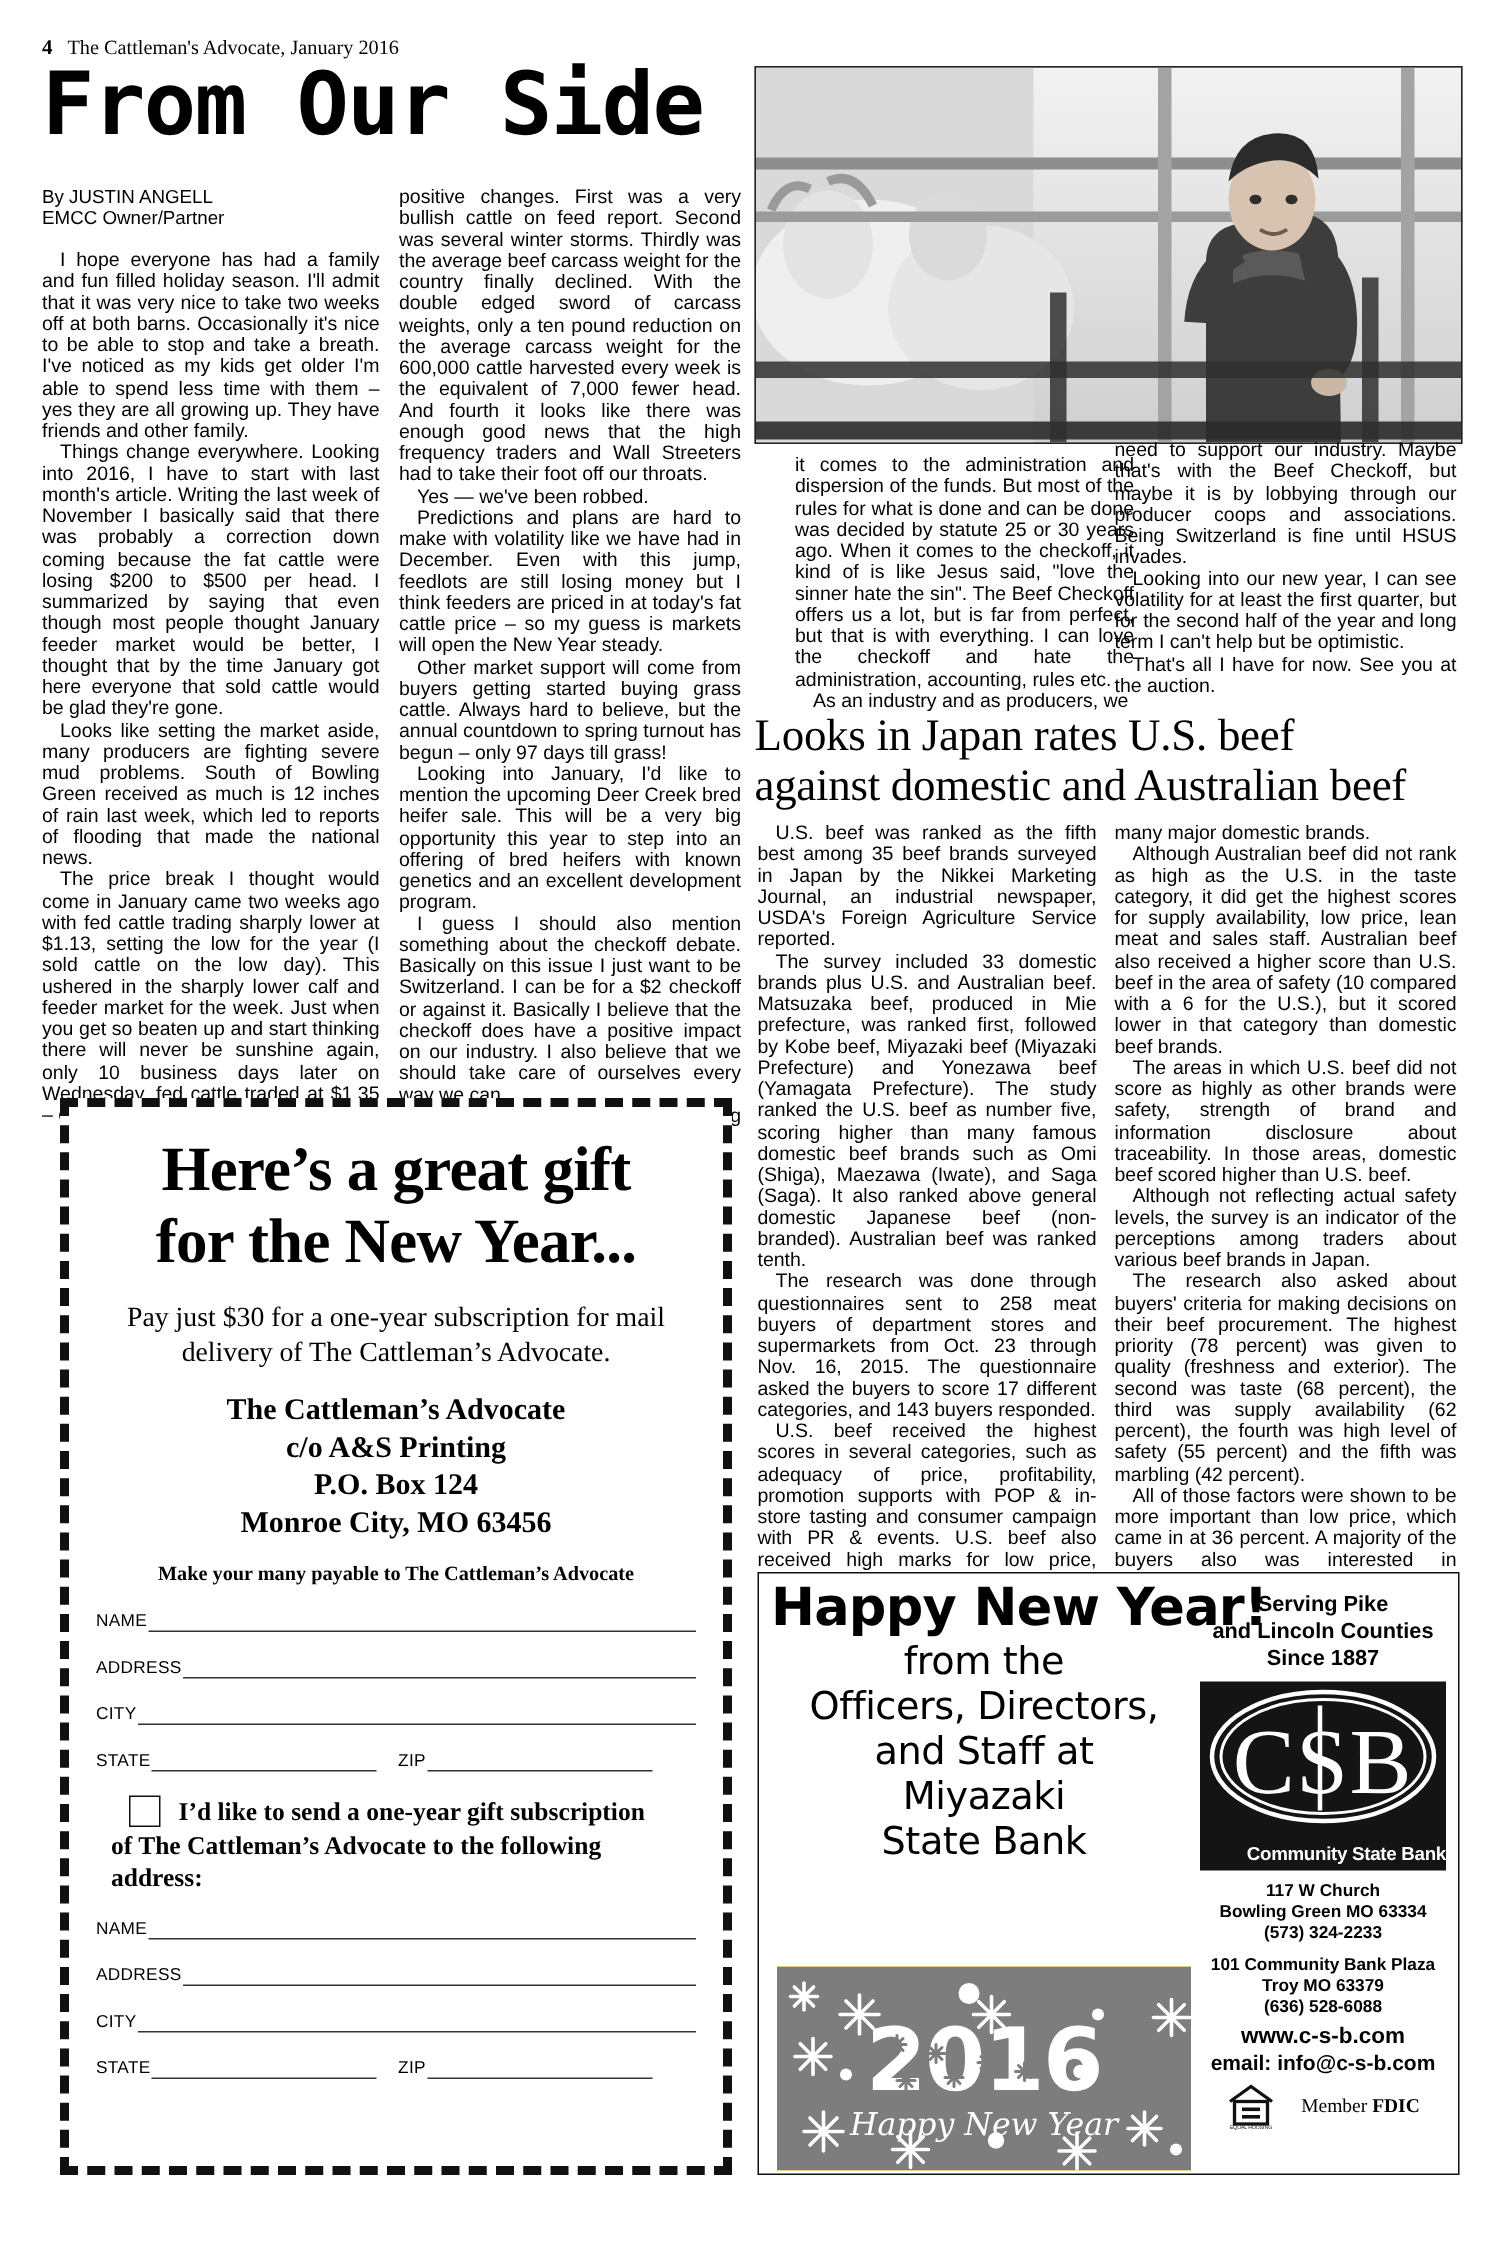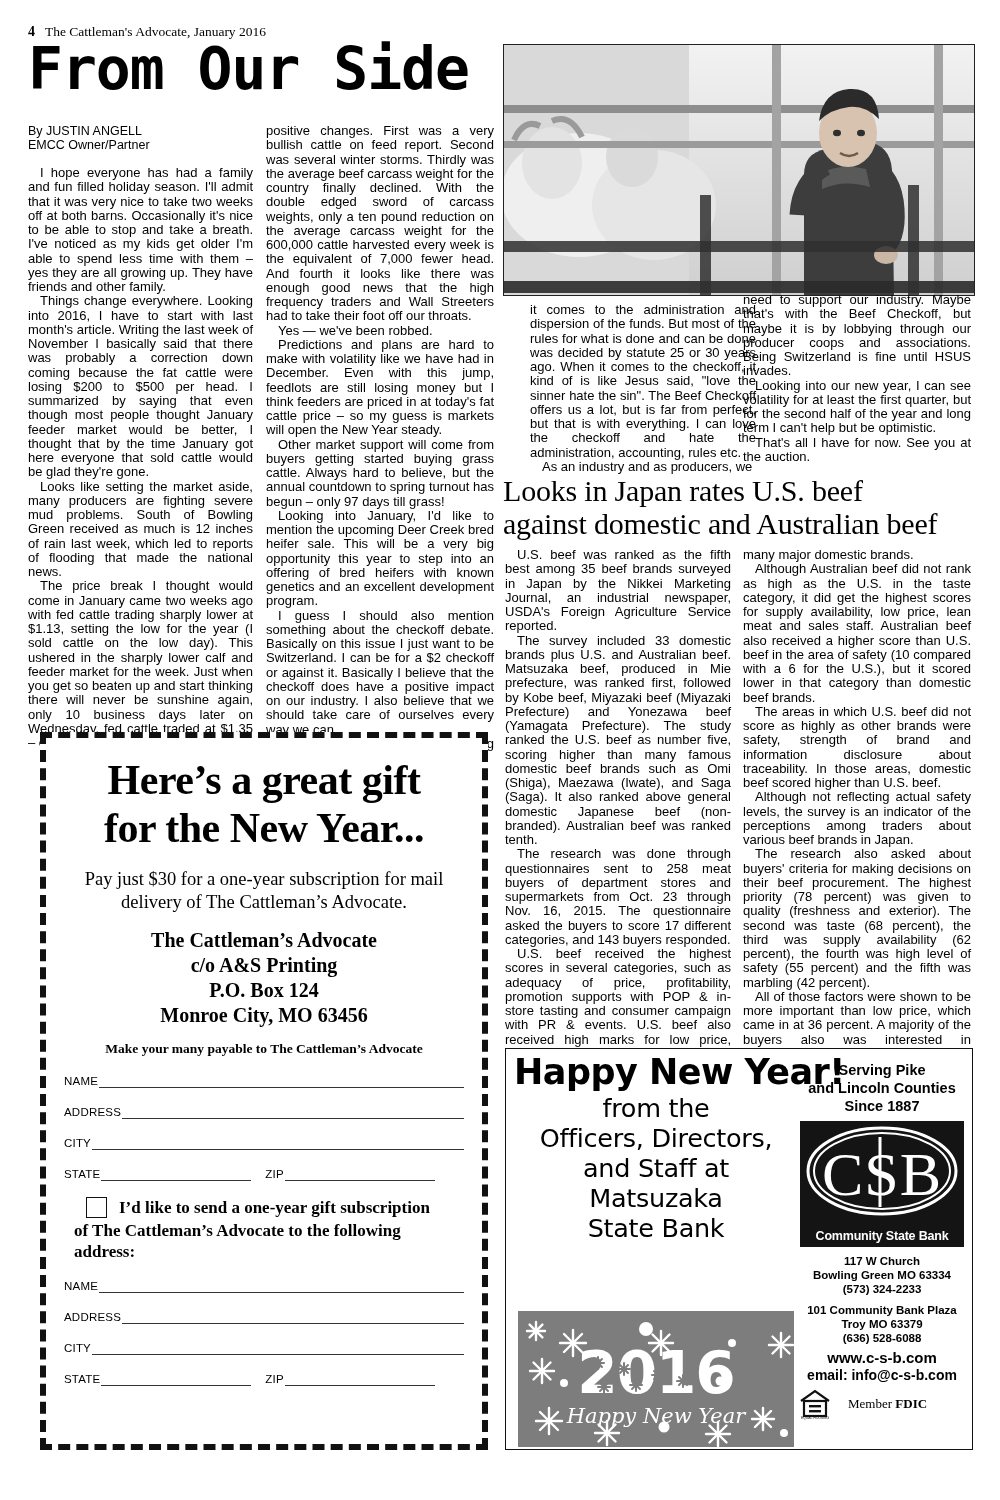--- a/index.html
+++ b/index.html
@@ -93,27 +93,27 @@
     font-size:35px;line-height:38px;letter-spacing:-0.5px;white-space:nowrap;
     margin-left:4px;}
   .bank-msg{font-family:"DejaVu Sans",sans-serif;font-size:25.5px;line-height:30px;
     text-align:center;margin-top:2px;letter-spacing:-0.3px;}
   .bank-msg div{white-space:nowrap;}
 
   .serving{font-family:"Liberation Sans",sans-serif;font-weight:bold;font-size:14.5px;
     line-height:18px;}
   .csblogo{margin:6px auto 0 auto;width:164px;height:126px;background:#141414;position:relative;}
   .csblogo svg{position:absolute;left:0;top:0;}
-  .csbname{position:absolute;left:0;bottom:4px;width:100%;text-align:center;color:#fff;
+  .csbname{position:absolute;left:0;bottom:4px;width:100%;text-align:right;color:#fff;
     font-family:"Liberation Sans",sans-serif;font-weight:bold;font-size:12.5px;letter-spacing:-0.2px;}
   .addr{font-family:"Liberation Sans",sans-serif;font-weight:bold;font-size:11.5px;line-height:14px;margin-top:7px;}
   .addr2{margin-top:7px;}
   .weburl{font-family:"Liberation Sans",sans-serif;font-weight:bold;font-size:15px;line-height:18px;margin-top:4px;}
   .email{font-family:"Liberation Sans",sans-serif;font-weight:bold;font-size:14px;line-height:17px;}
-  .fdicrow{display:flex;align-items:center;gap:16px;margin-top:4px;}
+  .fdicrow{display:flex;align-items:center;justify-content:center;gap:16px;margin-top:4px;}
   .fdic{font-family:"Liberation Serif",serif;font-size:13px;}
   .fdic b{font-weight:bold;}
 
   .banner2016{position:absolute;left:12px;top:262px;width:276px;height:136px;background:#eab308;overflow:hidden;}
   .banner2016 svg{display:block;}
 </style>
 </head>
 <body>
 
 <div class="page">
@@ -285,21 +285,21 @@
     </div>
   </div>
 
   <div class="bankad">
     <div class="bank-left">
       <div class="hny">Happy New Year!</div>
       <div class="bank-msg">
         <div>from the</div>
         <div>Officers, Directors,</div>
         <div>and Staff at</div>
-        <div>Matsuzaka</div>
+        <div>Miyazaki</div>
         <div>State Bank</div>
       </div>
     </div>
 
     <div class="bank-right">
       <div class="serving">
         <div>Serving Pike</div>
         <div>and Lincoln Counties</div>
         <div>Since 1887</div>
       </div>

